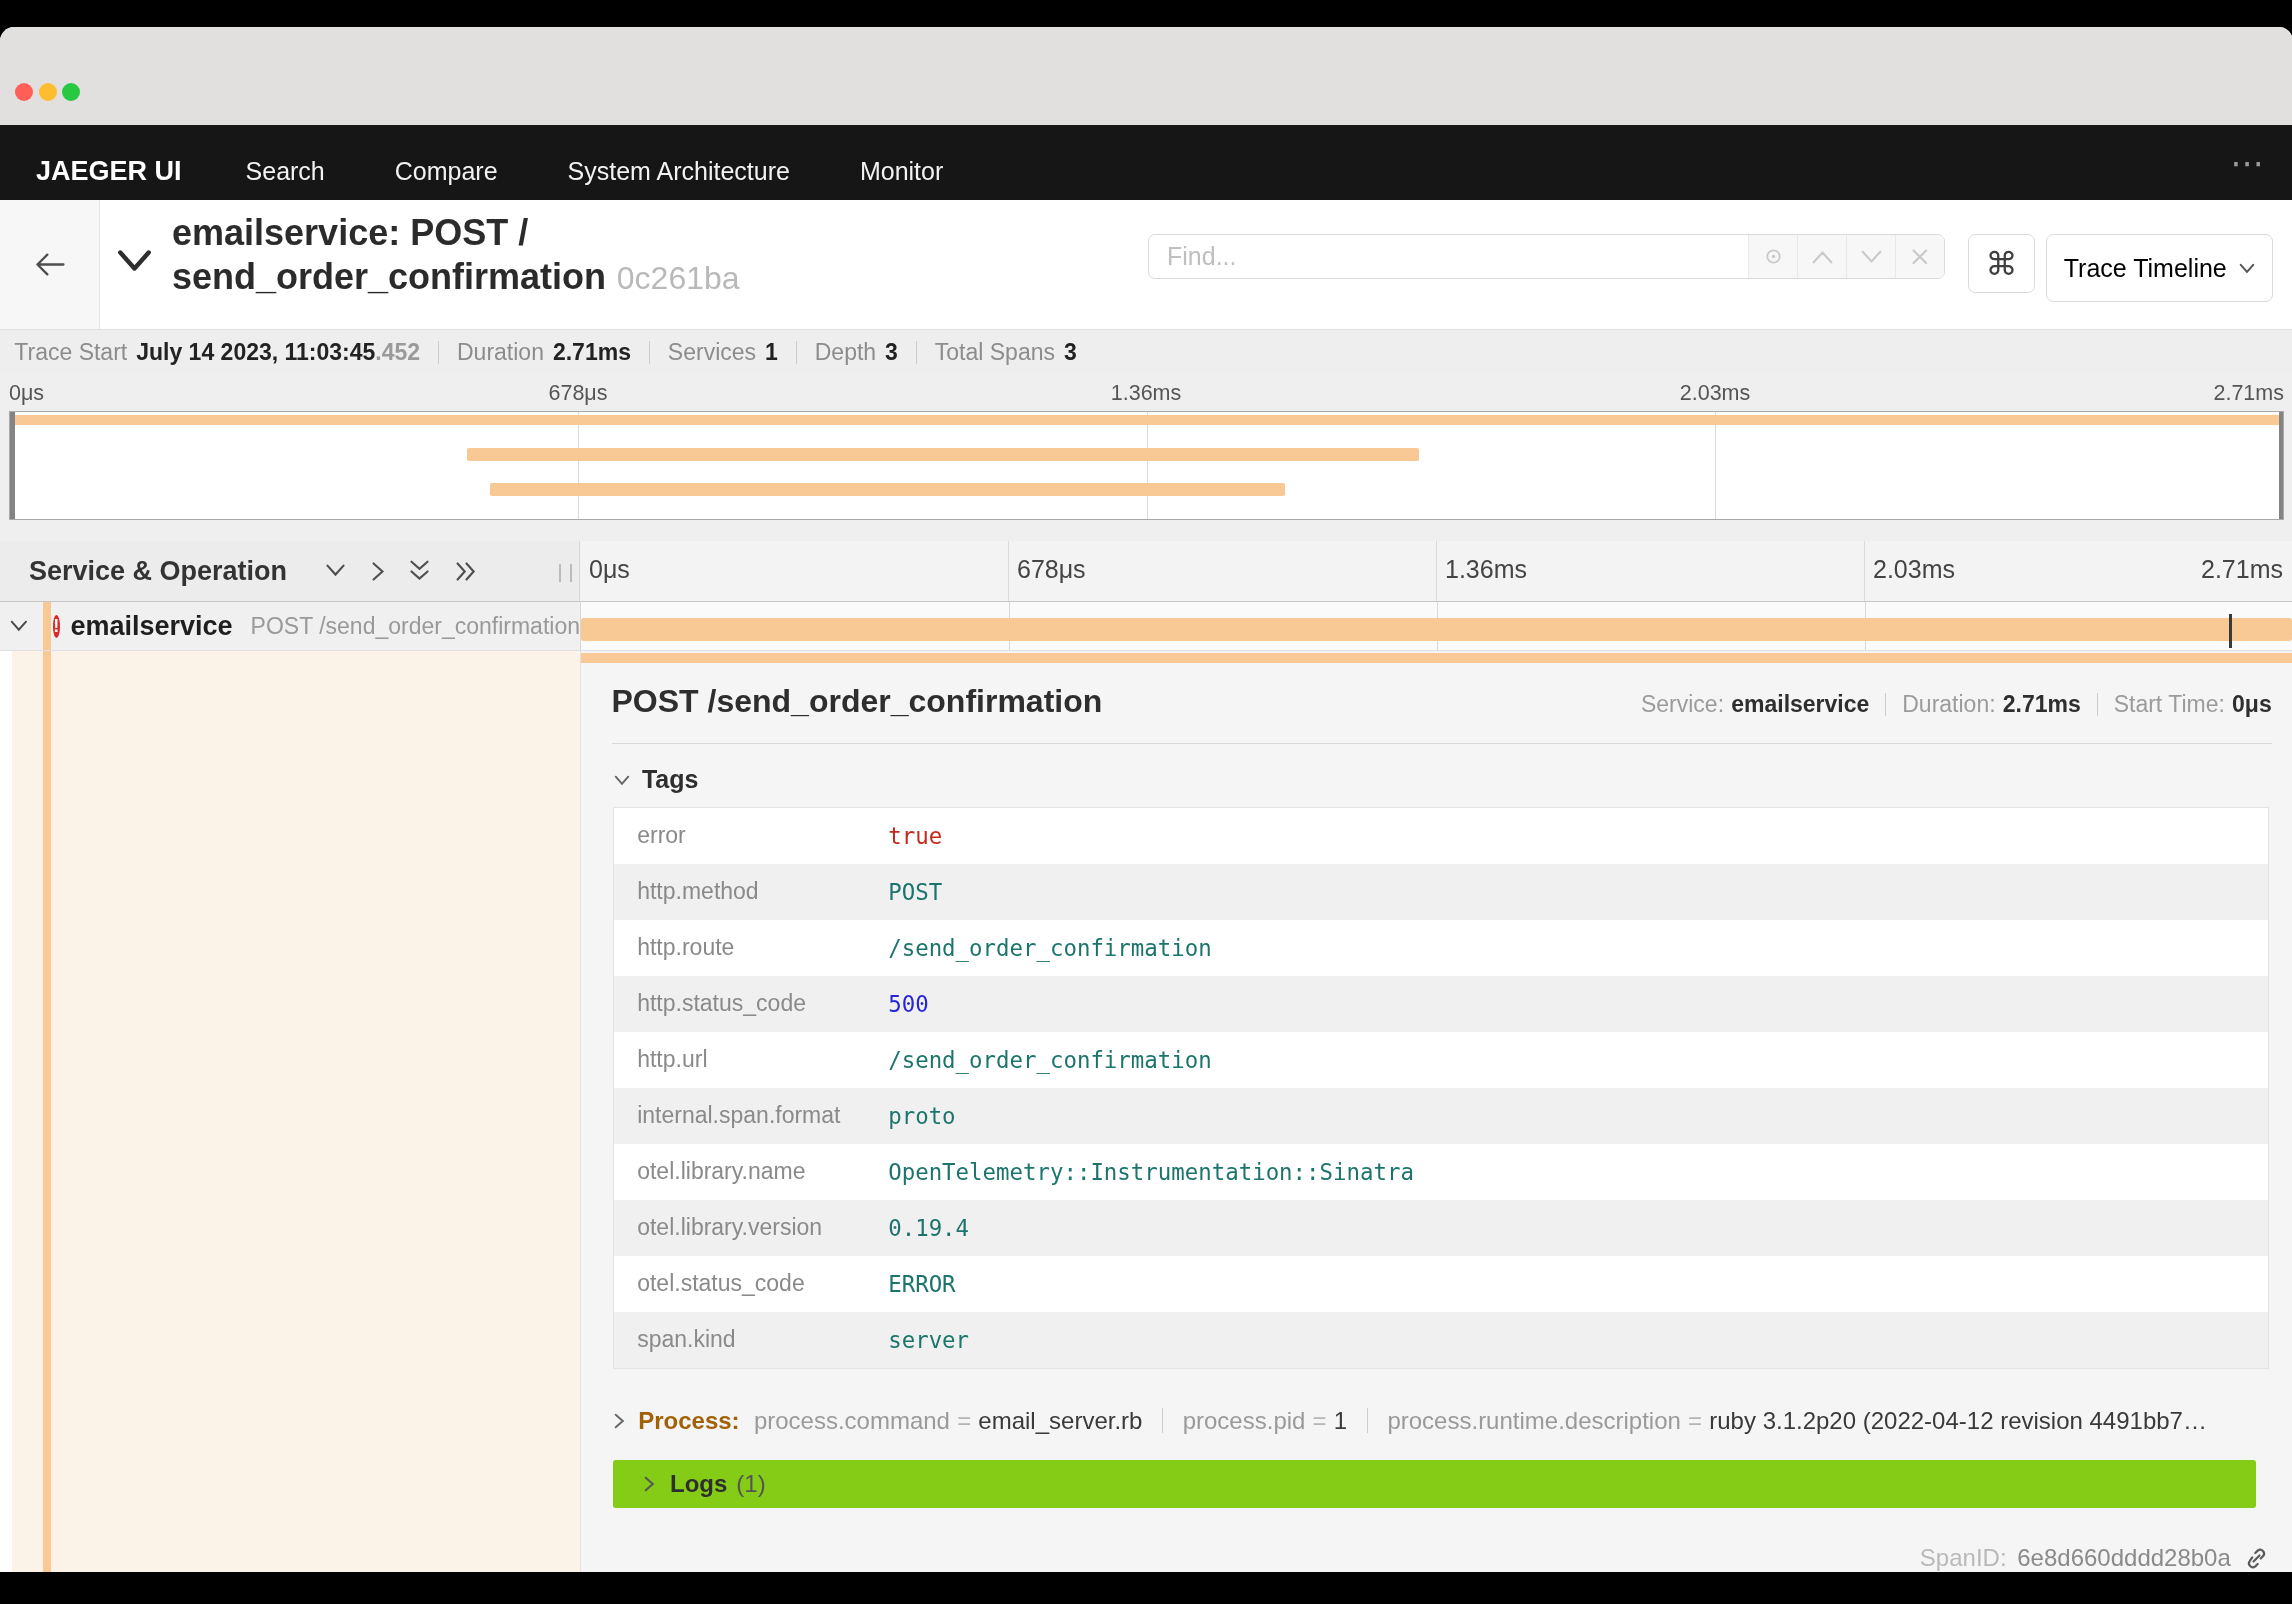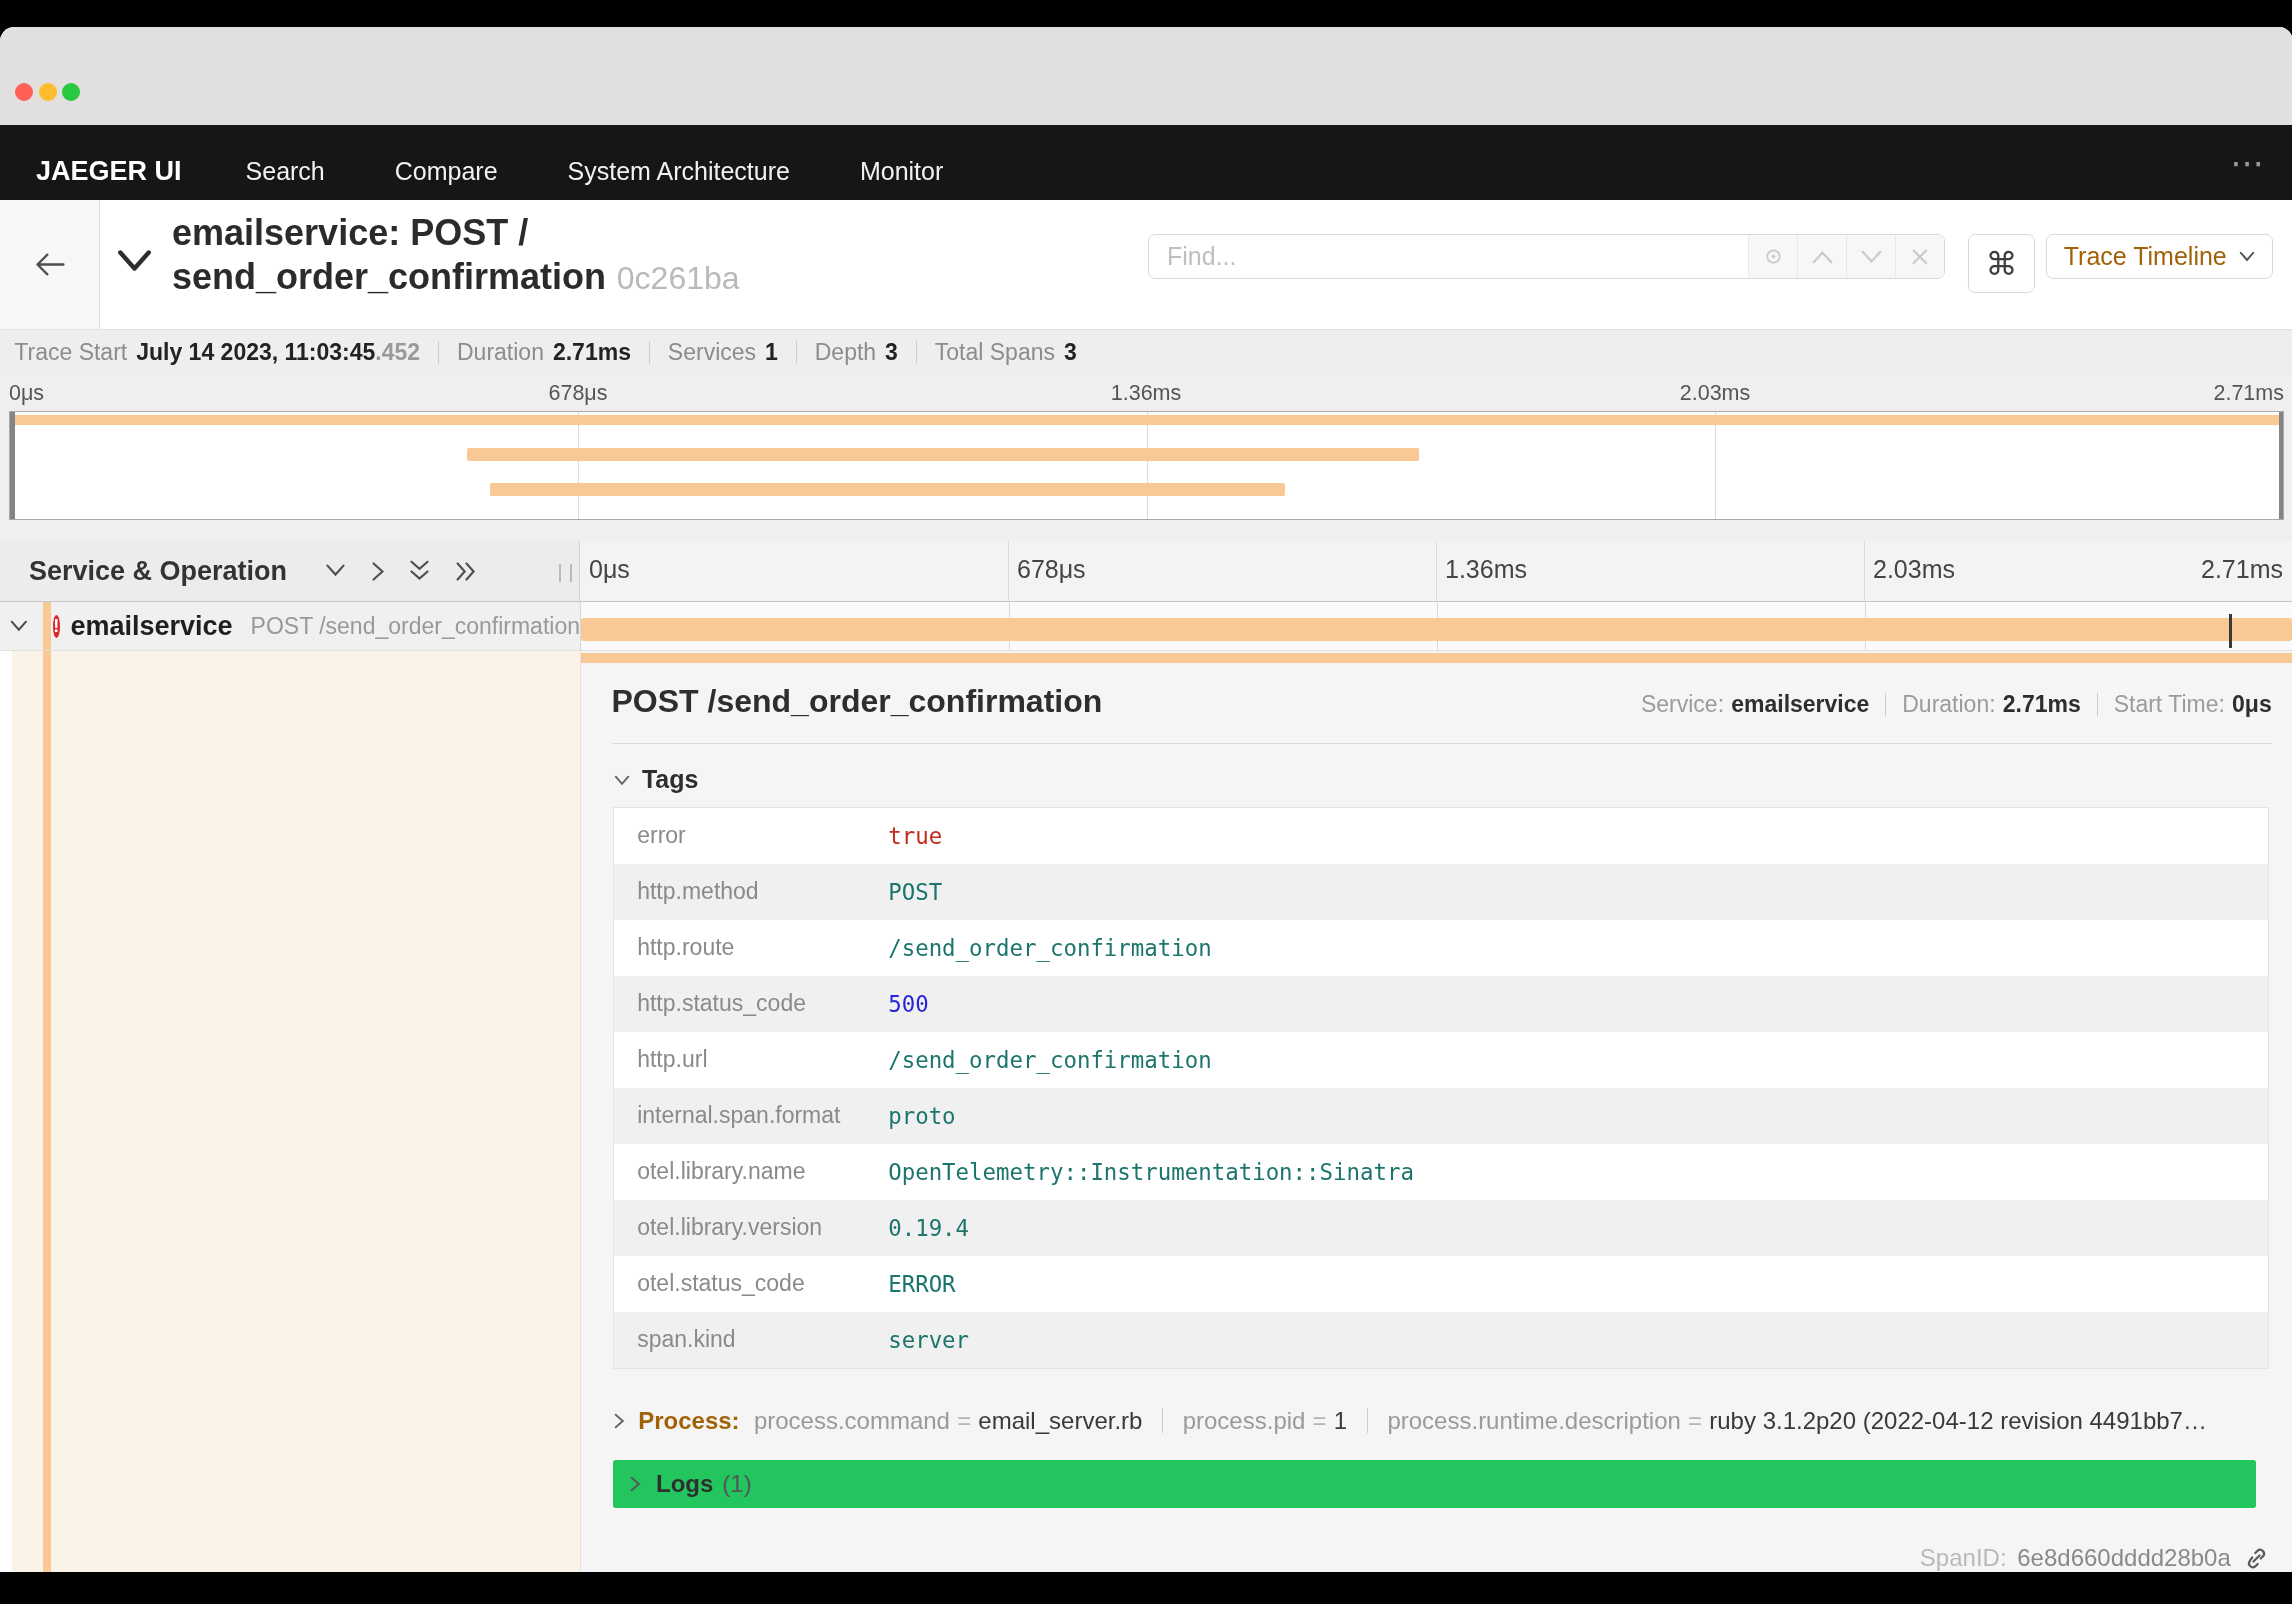--- a/index.html
+++ b/index.html
@@ -22,21 +22,21 @@
   .trace-header{position:absolute;left:0;top:173px;width:100%;height:129px;background:#fff;}
   .back-col{position:absolute;left:0;top:0;width:99px;height:100%;background:#f7f7f7;border-right:0.9px solid #e3e3e3;display:flex;align-items:center;justify-content:center;}
   .title-chevron{position:absolute;left:115px;top:47px;}
   .trace-title{position:absolute;left:172px;top:10.7px;font-size:36px;line-height:44px;font-weight:bold;color:#2b2b2b;width:591px;}
   .trace-id{font-weight:400;color:#b9b9b9;font-size:32px;margin-left:10.7px;}
   .find-group{position:absolute;left:1148px;top:34px;width:797px;height:45px;border:0.9px solid #d9d9d9;border-radius:7.2px;display:flex;background:#fff;box-sizing:border-box;overflow:hidden;}
   .find-input{flex:1;border:none;outline:none;font-size:25px;color:#444;padding:0 0 0 18px;font-family:inherit;background:transparent;}
   .find-input::placeholder{color:#bfbfbf;}
   .find-btn{width:48px;display:flex;align-items:center;justify-content:center;background:#f7f7f7;border-left:0.9px solid #e8e8e8;cursor:pointer;}
   .cmd-btn{position:absolute;left:1968px;top:34px;width:67px;height:59px;border:0.9px solid #d9d9d9;border-radius:7.2px;display:flex;align-items:center;justify-content:center;font-size:32px;color:#3f3f3f;background:#fff;box-sizing:border-box;cursor:pointer;font-family:"DejaVu Sans",sans-serif;}
-  .view-btn{position:absolute;left:2046px;top:34px;width:227px;height:45px;border:0.9px solid #d9d9d9;border-radius:7.2px;display:flex;align-items:center;justify-content:center;gap:12.5px;font-size:25px;color:#a16207;background:#fff;box-sizing:border-box;cursor:pointer;}
+  .view-btn{position:absolute;left:2046px;top:34px;width:227px;height:68px;border:0.9px solid #d9d9d9;border-radius:7.2px;display:flex;align-items:center;justify-content:center;gap:12.5px;font-size:25px;color:#000000;background:#fff;box-sizing:border-box;cursor:pointer;}
 
   
   .summary-bar{position:absolute;left:0;top:302px;width:100%;height:45px;background:#eeeeee;border-top:0.9px solid #e0e0e0;display:flex;align-items:center;padding-left:14.3px;box-sizing:border-box;font-size:23px;}
   .sum-label{color:#8c8c8c;}
   .sum-value{color:#222;font-weight:bold;margin-left:9px;}
   .sum-suffix{color:#9a9a9a;font-weight:bold;}
   .sum-sep{width:0.9px;height:23px;background:#ccc;margin:0 18px;}
 
   
   .minimap-band{position:absolute;left:0;top:347px;width:100%;height:167px;background:#efefef;}
@@ -100,21 +100,21 @@
 
   .process-row{display:flex;align-items:center;margin:38px 0 0 10.7px;font-size:24px;cursor:pointer;}
   .process-title{font-weight:bold;color:#a16207;margin:0 14.3px 0 12.5px;}
   .proc-key{color:#9a9a9a;}
   .proc-eq{color:#b5b5b5;margin:0 7.2px;}
   .proc-val{color:#3a3a3a;}
   .proc-sep{width:0.9px;height:25px;background:#ccc;margin:0 19.7px;flex:none;}
   .proc-item{display:flex;align-items:center;white-space:nowrap;}
   .proc-item.trunc{overflow:hidden;max-width:887px;}
 
-  .logs-bar{margin:25px 0 0 10.7px;width:1643px;height:48px;background:#22c55e;border-radius:2.7px;display:flex;align-items:center;padding-left:16px;box-sizing:border-box;cursor:pointer;}
+  .logs-bar{margin:25px 0 0 10.7px;width:1643px;height:48px;background:#84cc16;border-radius:2.7px;display:flex;align-items:center;padding-left:30px;box-sizing:border-box;cursor:pointer;}
   .logs-title{font-size:24px;font-weight:bold;color:#2e2e2e;margin:0 9px 0 14.3px;}
   .logs-count{font-size:24px;color:#555;}
 
   .span-footer{position:absolute;right:21.5px;top:888px;display:flex;align-items:center;gap:10.7px;font-size:24px;line-height:38px;}
   .sf-label{color:#b9b9b9;}
   .sf-value{color:#8a8a8a;}
 
   svg{display:block;}
 </style>
 </head>

